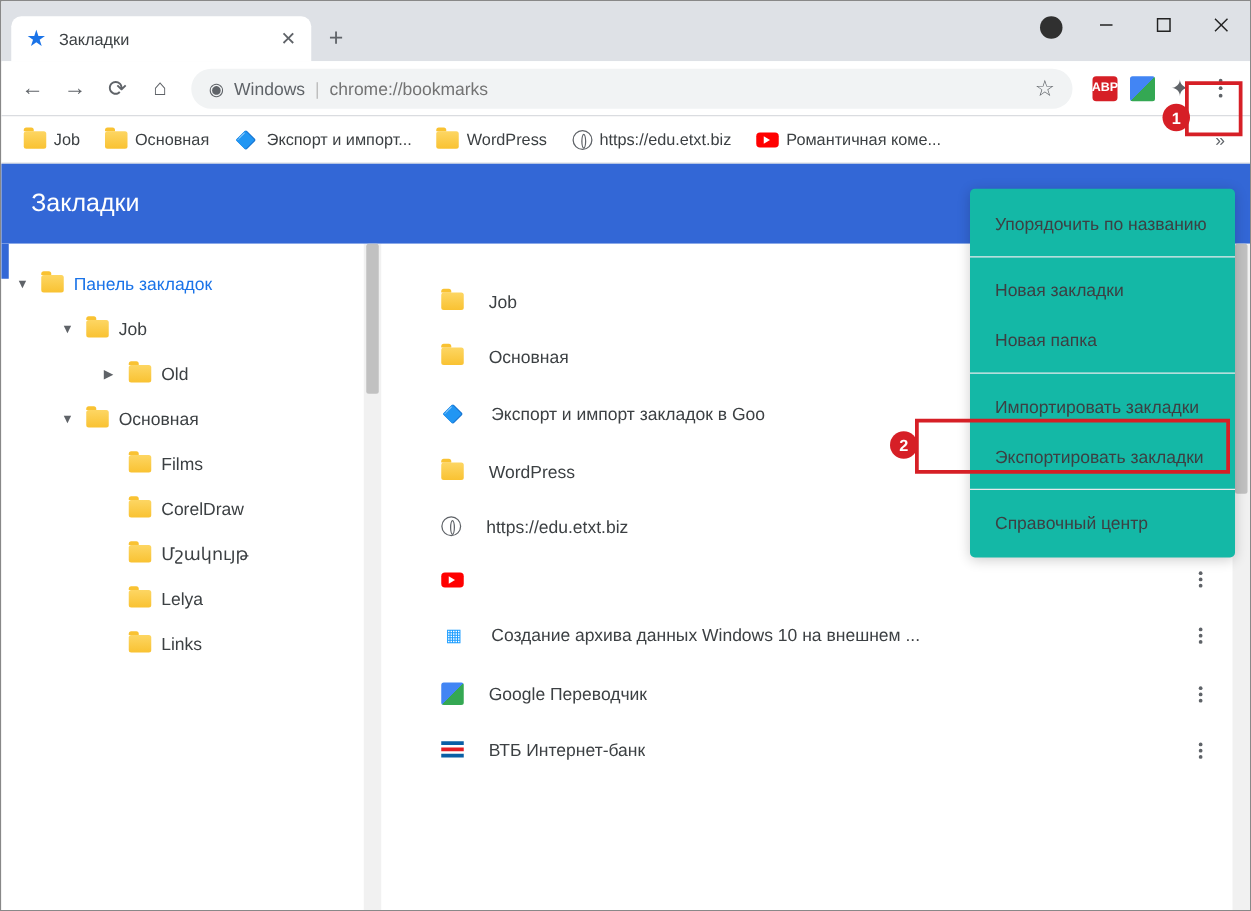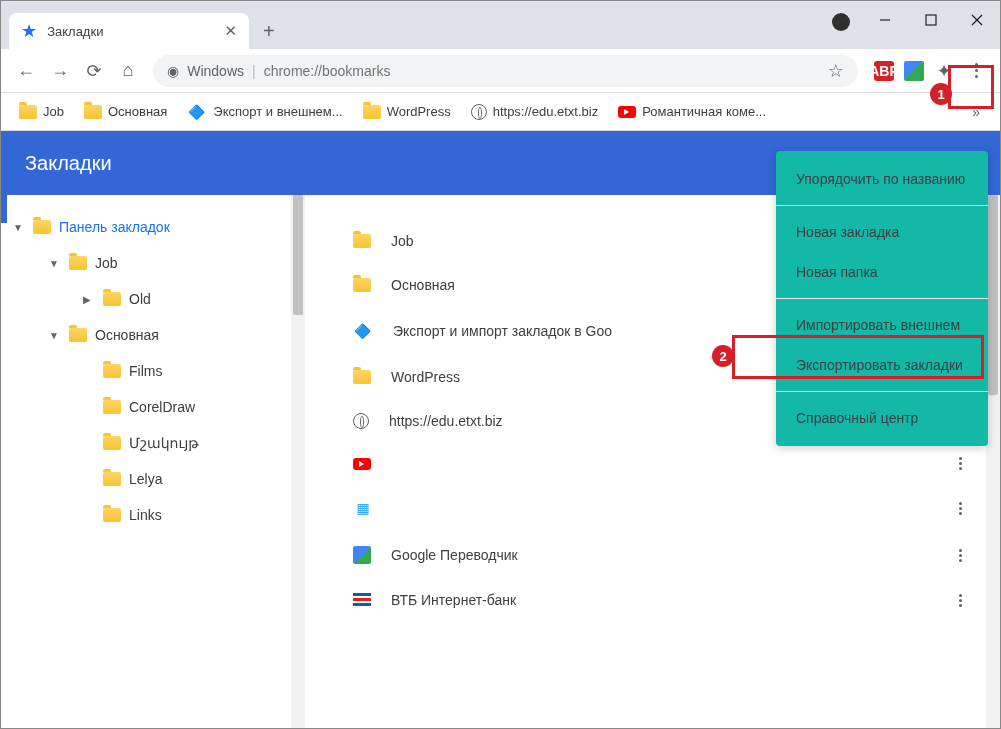--- a/index.html
+++ b/index.html
@@ -17,21 +17,21 @@
   .toolbar .nav-btn { width: 34px; height: 34px; display: flex; align-items: center; justify-content: center; color: #5f6368; font-size: 18px; }
   .dim { color: #bdbdbd; }
   .omnibox { flex: 1; height: 32px; background: #f1f3f4; border-radius: 16px; display: flex; align-items: center; padding: 0 14px; margin: 0 8px; color: #5f6368; gap: 8px; }
   .omnibox .globe { font-size: 14px; color: #5f6368; }
   .omnibox .chrome-brand { color: #5f6368; }
   .omnibox .sep { color: #bdbdbd; }
   .omnibox .url { color: #737373; }
   .omnibox .star-r { margin-left: auto; color: #5f6368; font-size: 18px; }
   .ext-area { display: flex; align-items: center; gap: 2px; padding-left: 4px; }
   .ext-ic { width: 28px; height: 28px; display: flex; align-items: center; justify-content: center; }
-  .abp { width: 20px; height: 20px; background: #d61f26; border-radius: 3px; color: #fff; font-size: 14px; font-weight: bold; display: flex; align-items: center; justify-content: center; }
+  .abp { width: 20px; height: 20px; background: #d61f26; border-radius: 3px; color: #fff; font-size: 10px; font-weight: bold; display: flex; align-items: center; justify-content: center; }
   .gtr { width: 20px; height: 20px; background: linear-gradient(135deg, #4285f4 50%, #34a853 50%); border-radius: 2px; }
   .puzzle { color: #5f6368; font-size: 18px; }
   .dots3 { width: 32px; height: 32px; display: flex; align-items: center; justify-content: center; flex-direction: column; gap: 3px; }
   .dots3 span { width: 3px; height: 3px; background: #5f6368; border-radius: 50%; }
   .highlight-box { position: absolute; border: 3px solid #d61f26; pointer-events: none; z-index: 200; }
   .step-badge { width: 22px; height: 22px; background: #d61f26; border-radius: 50%; color: #fff; font-size: 13px; font-weight: bold; display: flex; align-items: center; justify-content: center; position: absolute; z-index: 201; }
   .bookmarks-bar { height: 38px; background: #fff; display: flex; align-items: center; padding: 0 10px; gap: 4px; border-bottom: 1px solid #dadce0; }
   .bb-item { display: flex; align-items: center; gap: 6px; padding: 4px 8px; border-radius: 3px; color: #3c4043; font-size: 13px; white-space: nowrap; }
   .folder-ic { width: 18px; height: 14px; background: linear-gradient(#fdd663, #f9c232); border-radius: 2px; position: relative; }
   .folder-ic::before { content: ''; position: absolute; top: -3px; left: 0; width: 8px; height: 3px; background: #f9c232; border-radius: 2px 2px 0 0; }
@@ -133,21 +133,21 @@
   <div class="bb-item">
       <div class="folder-ic"></div>
       <span>Job</span>
     </div>
   <div class="bb-item">
       <div class="folder-ic"></div>
       <span>Основная</span>
     </div>
   <div class="bb-item">
       <span class="custom-ic">🔷</span>
-      <span>Экспорт и внешнем...</span>
+      <span>Экспорт и импорт...</span>
     </div>
   <div class="bb-item">
       <div class="folder-ic"></div>
       <span>WordPress</span>
     </div>
   <div class="bb-item">
       <div class="globe-ic"></div>
       <span>https://edu.etxt.biz</span>
     </div>
   <div class="bb-item">
@@ -277,20 +277,21 @@
           <div class="more">
             <div class="more-dots">
               <span></span>
               <span></span>
               <span></span>
             </div>
           </div>
         </div>
       <div class="list-row">
           <span class="custom-ic" style="color:#1a9cff;">▦</span>
+          <span class="ellipsis">Создание архива данных Windows 10 на внешнем ...</span>
           <div class="more">
             <div class="more-dots">
               <span></span>
               <span></span>
               <span></span>
             </div>
           </div>
         </div>
       <div class="list-row">
           <div class="gtr" style="width:18px;height:18px;"></div>
@@ -322,23 +323,23 @@
   </div>
 
   <div class="scroll-gutter">
       <div class="scroll-thumb" style="top:0; height:200px;"></div>
     </div>
 </div>
 
 <div class="menu-popup">
   <div class="menu-item"><span>Упорядочить по названию</span></div>
   <div class="menu-sep"></div>
-  <div class="menu-item"><span>Новая закладка</span></div>
+  <div class="menu-item"><span>Новая закладки</span></div>
   <div class="menu-item"><span>Новая папка</span></div>
   <div class="menu-sep"></div>
-  <div class="menu-item"><span>Импортировать внешнем</span></div>
+  <div class="menu-item"><span>Импортировать закладки</span></div>
   <div class="menu-item"><span>Экспортировать закладки</span></div>
   <div class="menu-sep"></div>
   <div class="menu-item"><span>Справочный центр</span></div>
 </div>
 
 <div class="highlight-box" style="top:334px; right:16px; width:252px; height:44px;"></div>
 <div class="step-badge" style="top:344px; right:266px;">2</div>
 
 </body></html>

